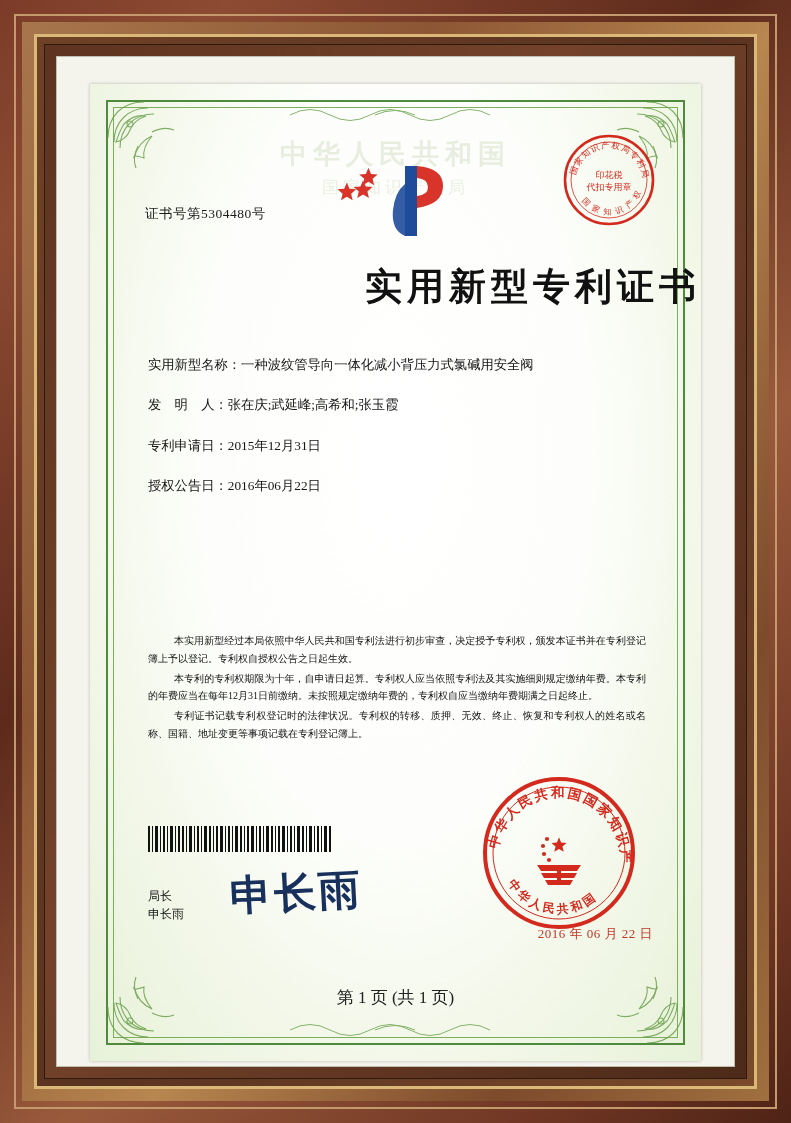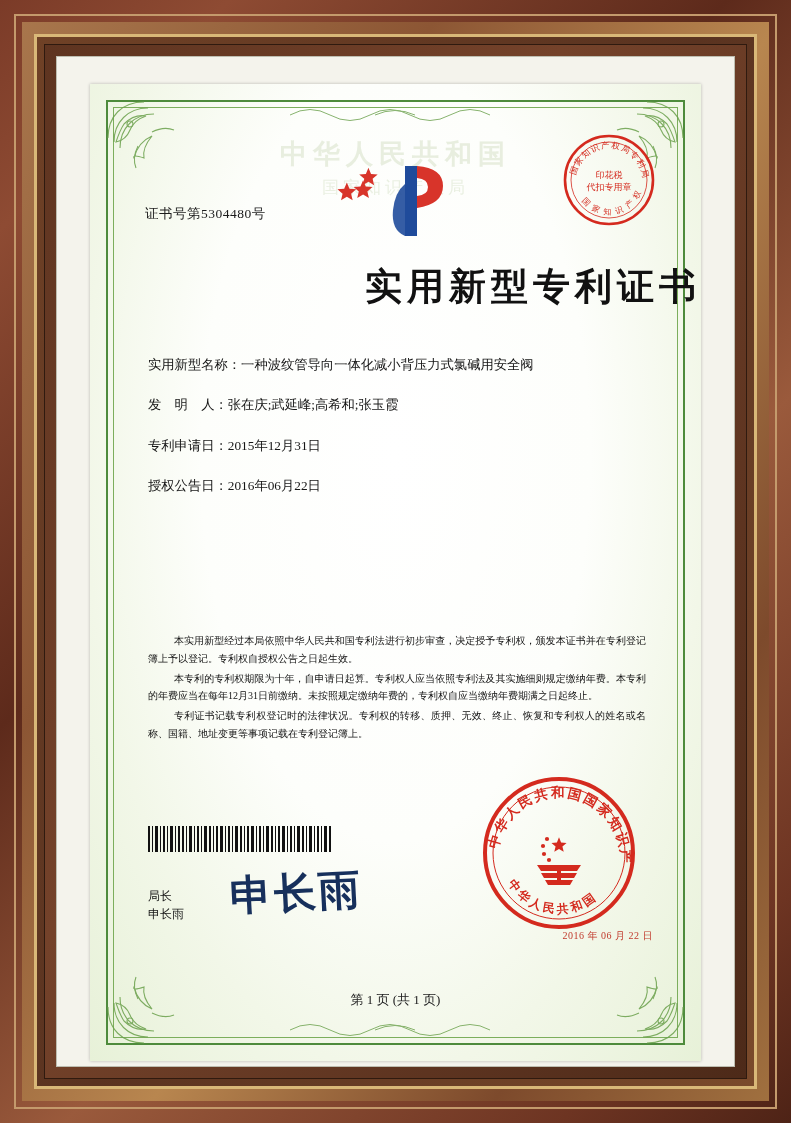--- a/index.html
+++ b/index.html
@@ -222,30 +222,30 @@
     color: #17305c;
     font-family: "DejaVu Serif", serif;
     font-weight: bold;
     letter-spacing: 2px;
     transform: rotate(-3deg);
   }
   .seal-date {
     position: absolute;
     right: 48px;
     bottom: 118px;
-    font-size: 10px;
+    font-size: 13px;
     color: #c0392b;
     letter-spacing: 0.5px;
   }
   .page-no {
     position: absolute;
     left: 0; right: 0;
     bottom: 52px;
     text-align: center;
-    font-size: 13px;
+    font-size: 17px;
     color: #222;
   }
 </style>
 </head>
 <body>
 
 <div class="frame-outer">
   <div class="frame-bevel1"></div>
   <div class="frame-mid"></div>
   <div class="frame-gold"></div>

